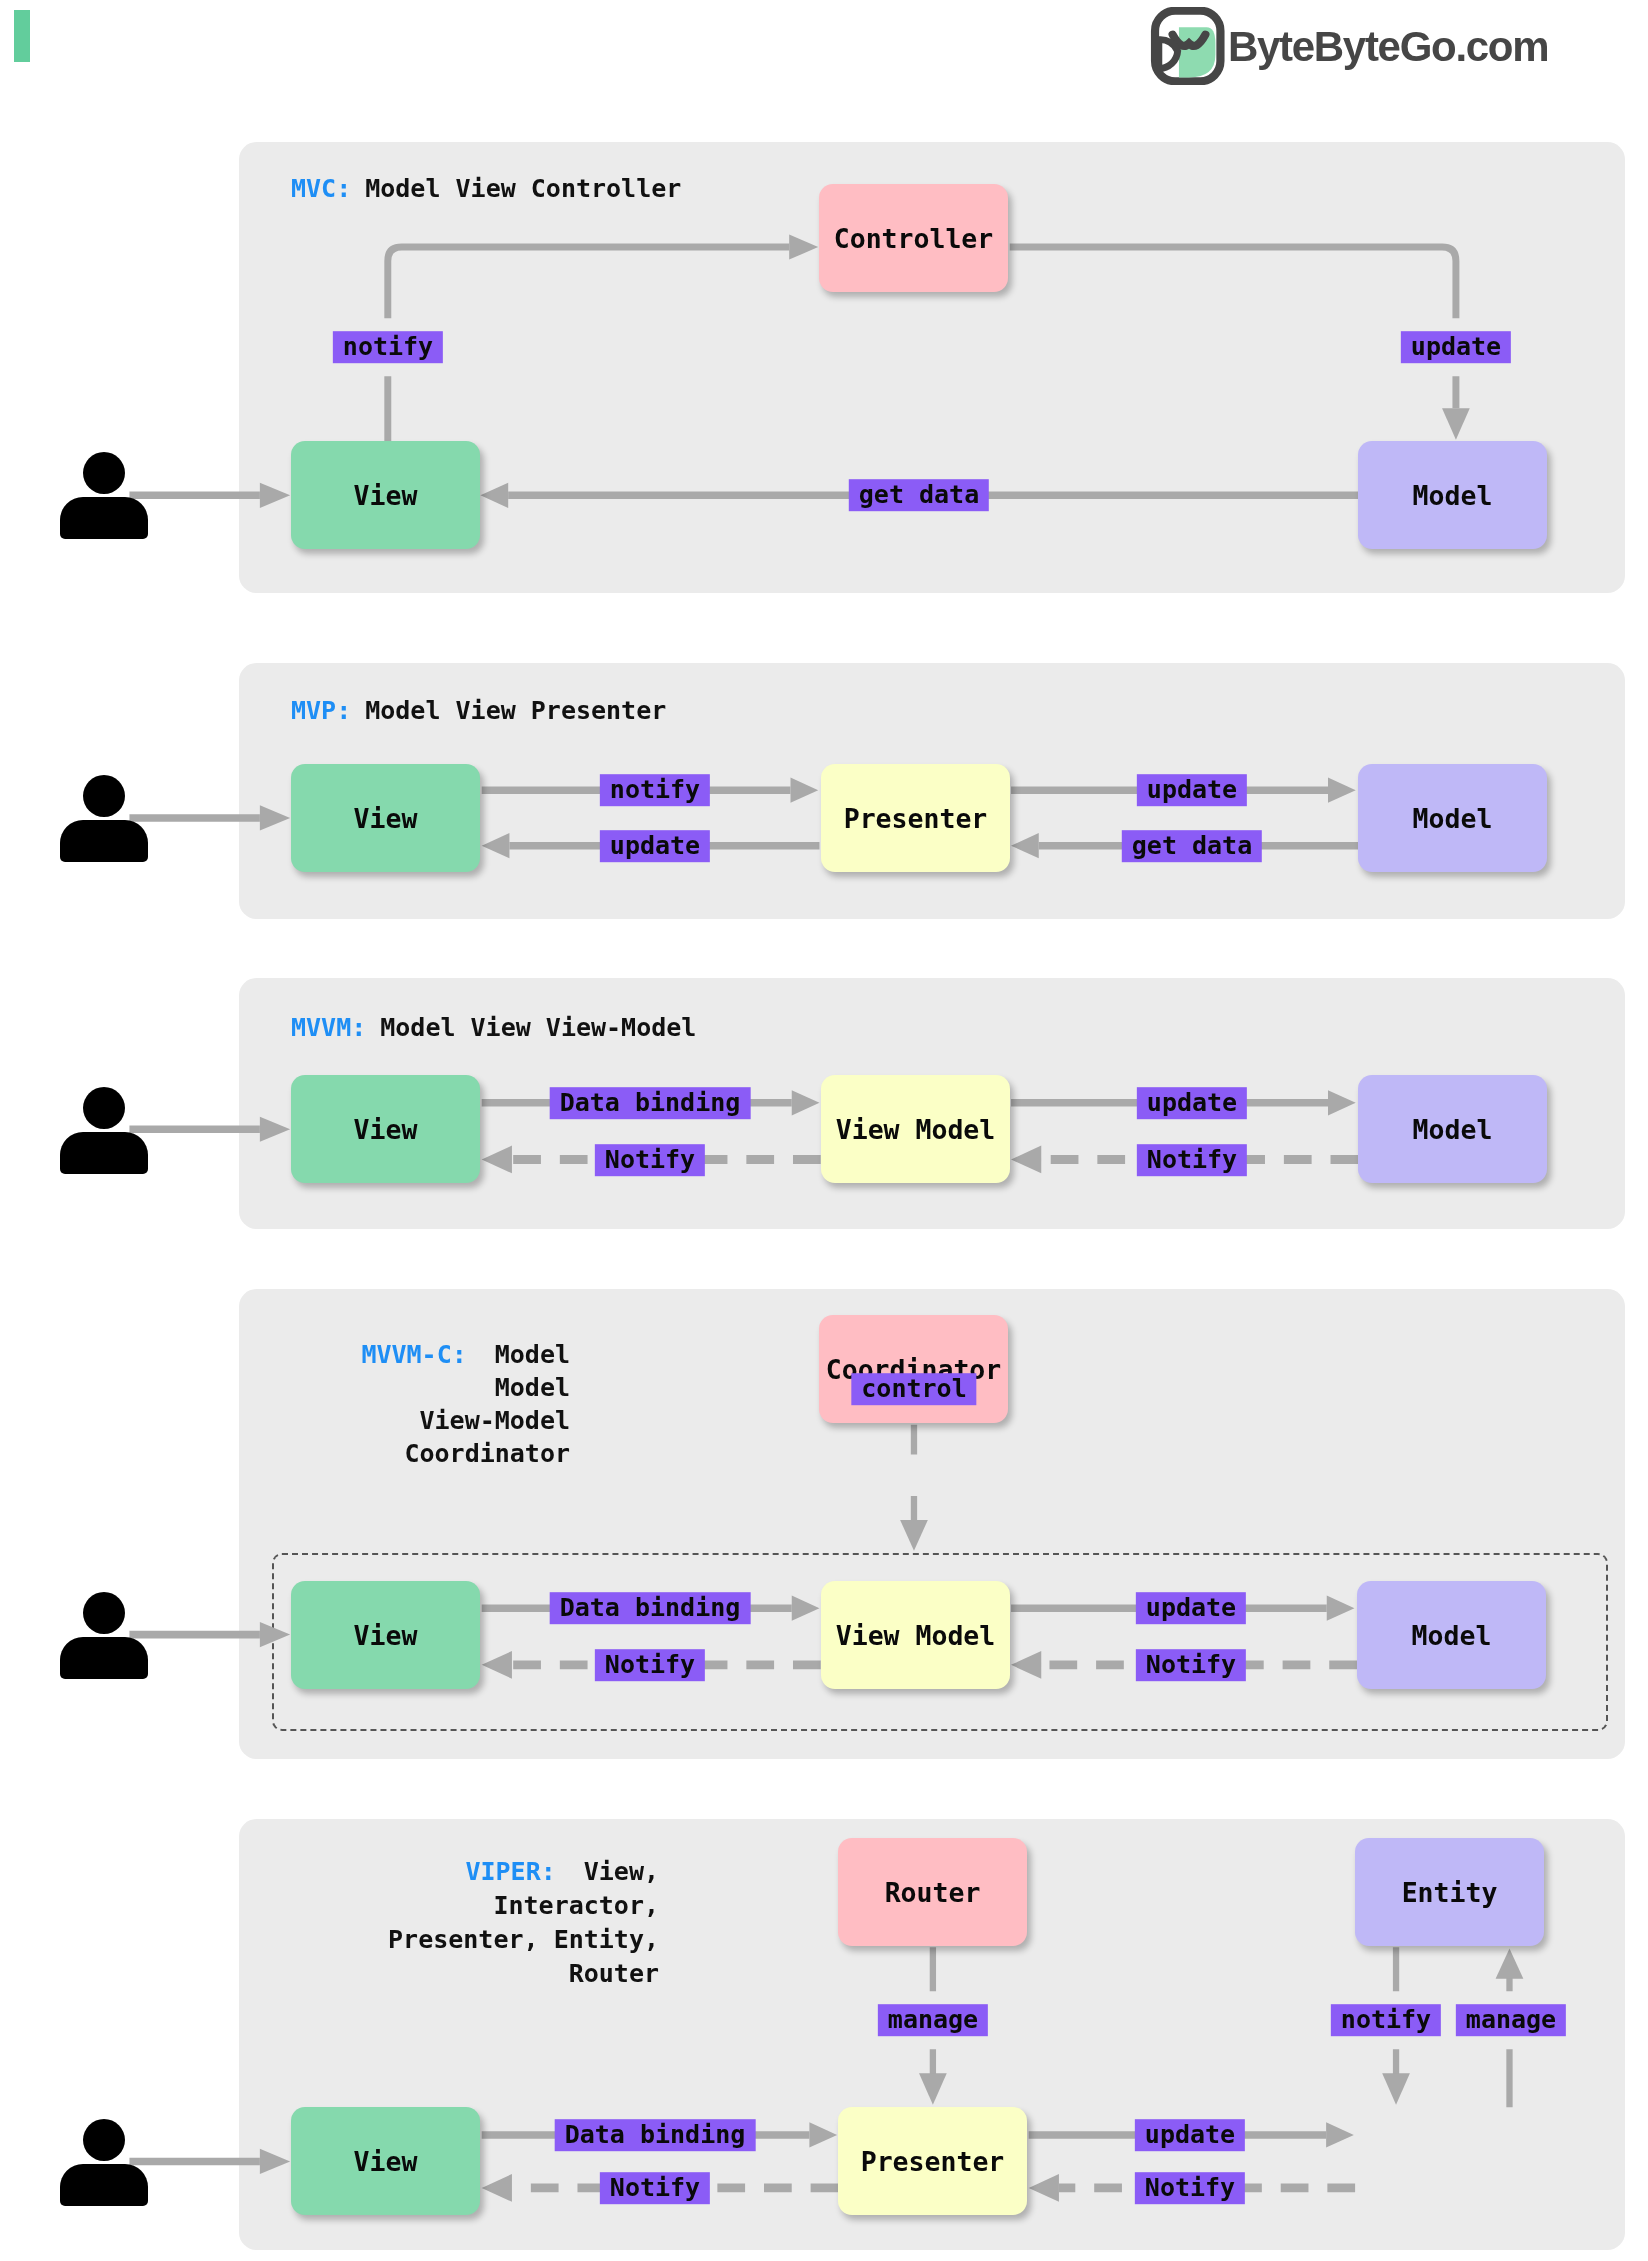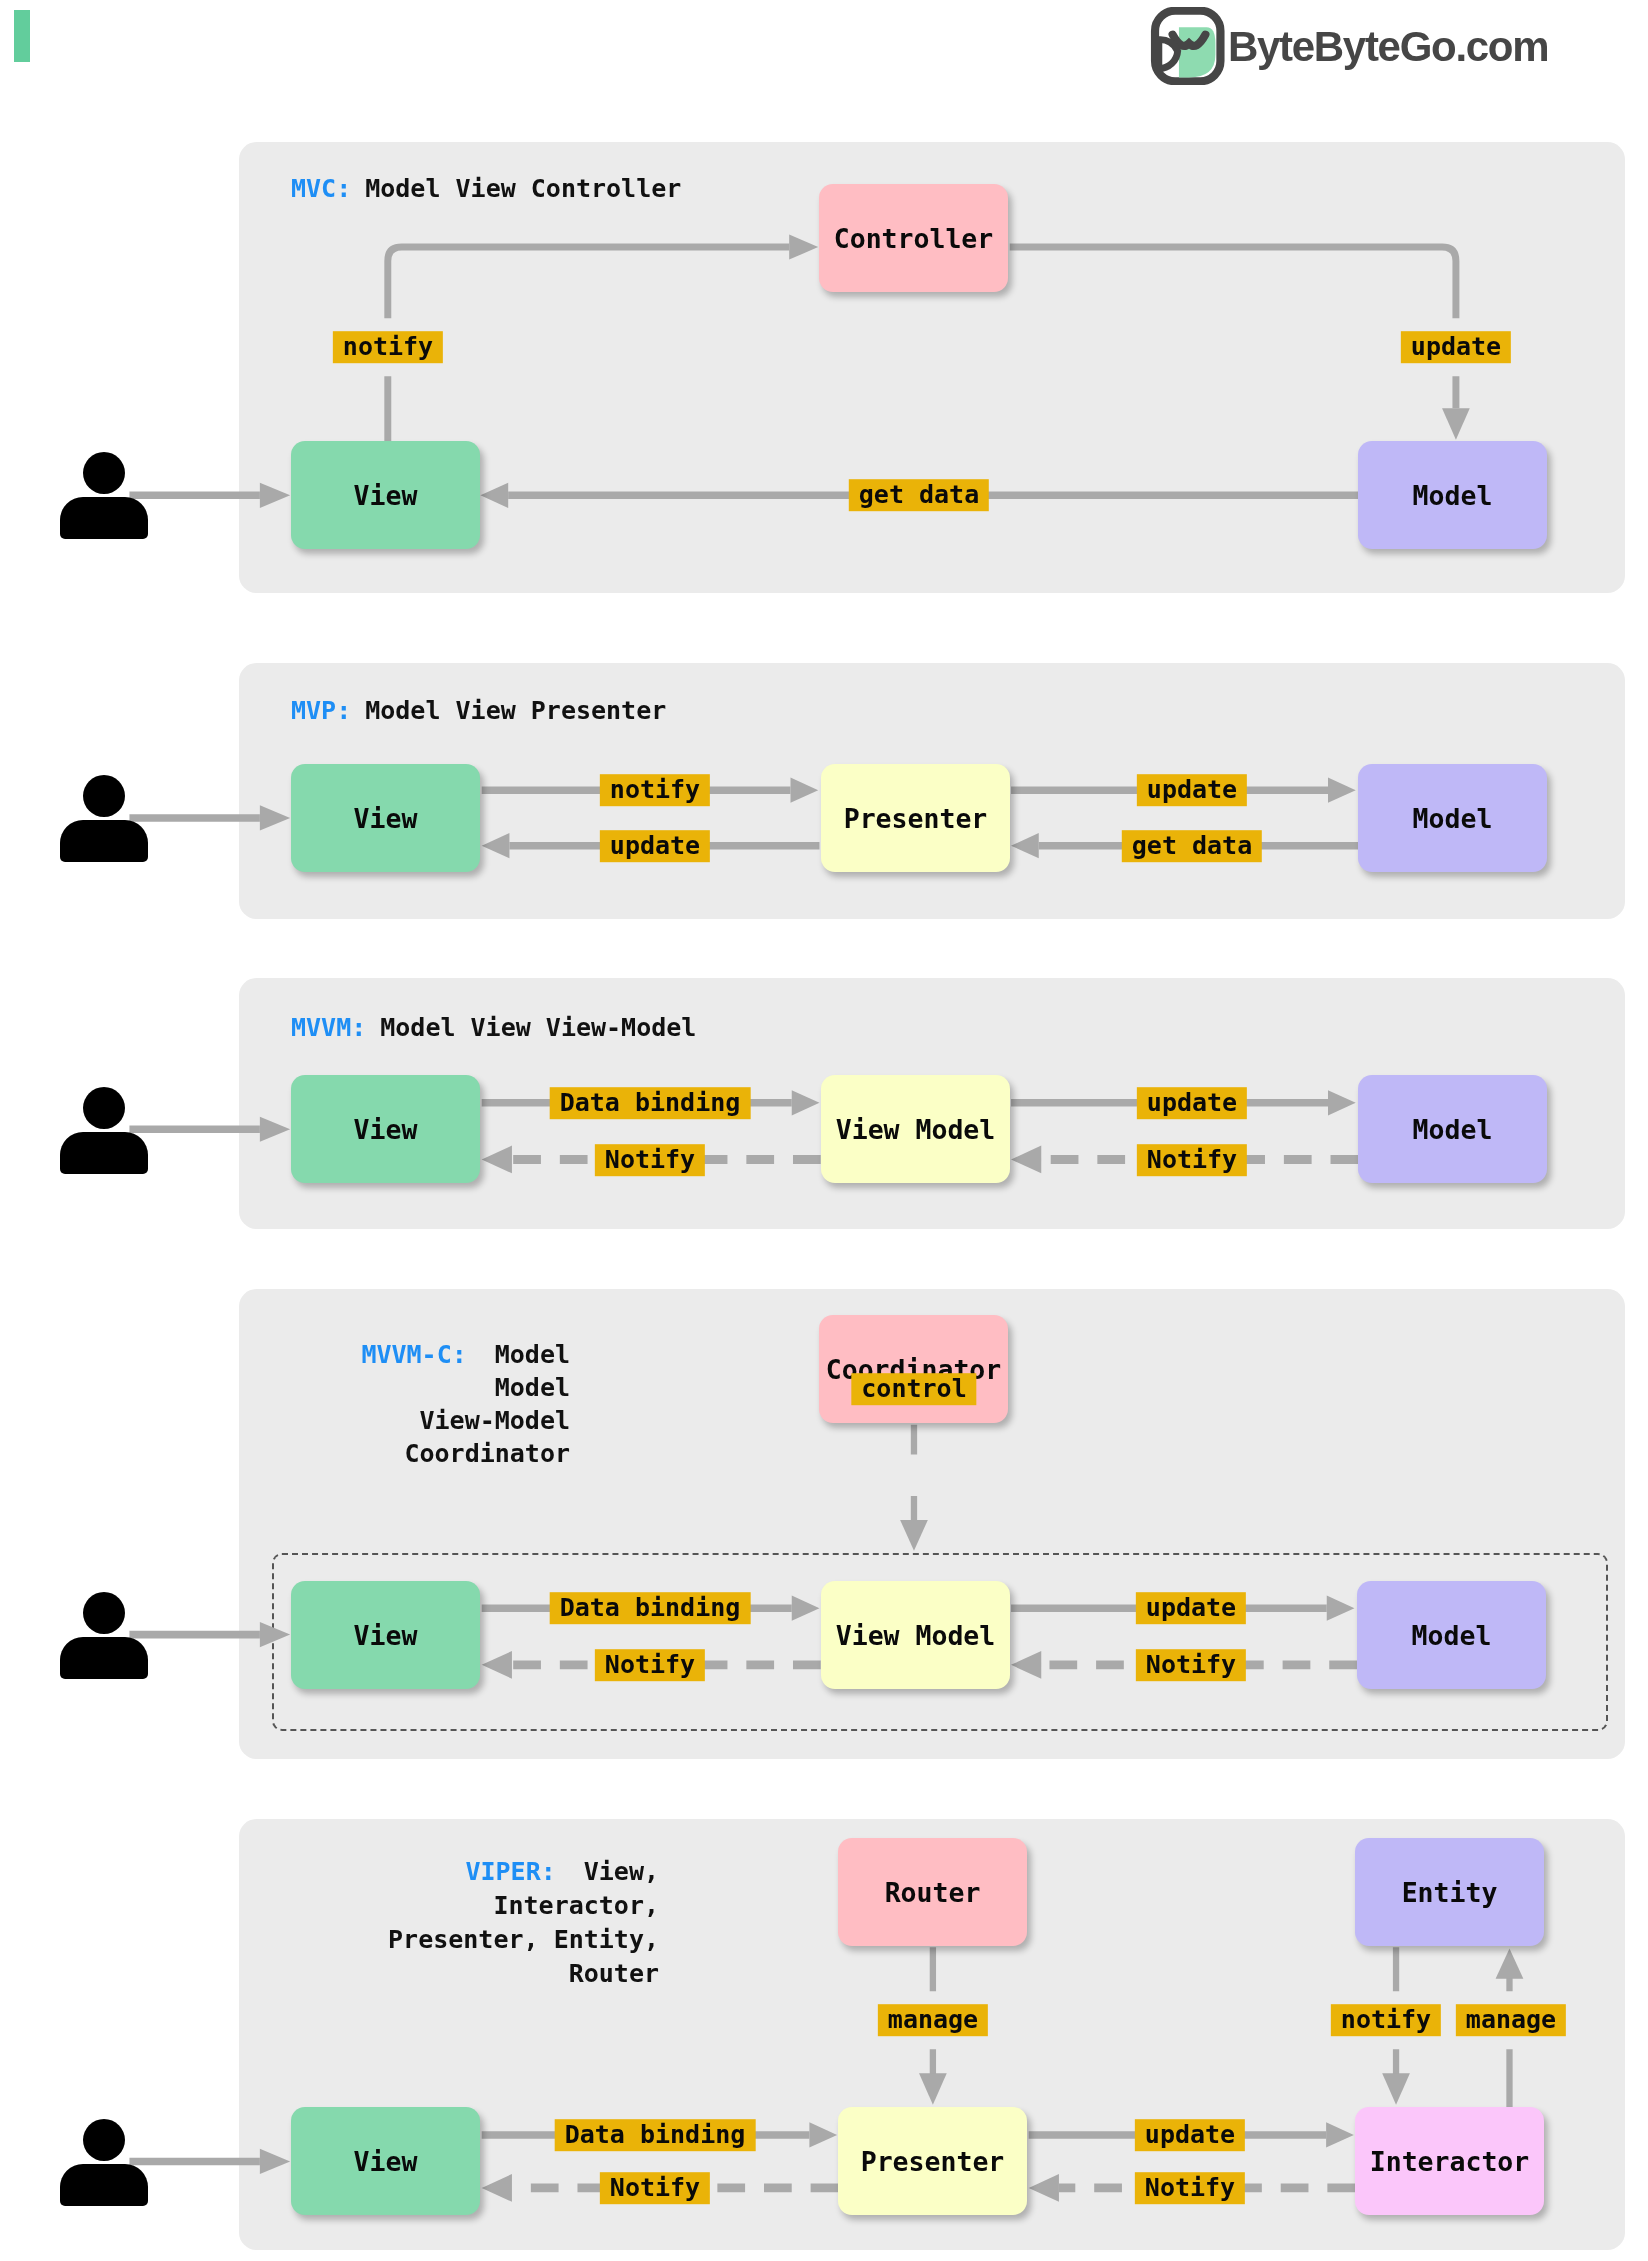--- a/index.html
+++ b/index.html
@@ -24,21 +24,21 @@
   .node{position:absolute;width:189px;height:108px;border-radius:14px;
         display:flex;align-items:center;justify-content:center;
         font-size:26.5px;font-weight:700;color:#0a0a0a;z-index:3;
         box-shadow:3.8px 5px 6.3px rgba(0,0,0,0.25);white-space:nowrap;}
   .c-green{background:#85d9ad;}
   .c-pink{background:#ffbdc3;}
   .c-purple{background:#bfb8f7;}
   .c-yellow{background:#fbffc6;}
   .c-magenta{background:#fbc6fa;}
   
-  .elabel{position:absolute;transform:translate(-50%,-50%);background:#eab308;
+  .elabel{position:absolute;transform:translate(-50%,-50%);background:#8b5cf6;
           padding:1.3px 10px;font-size:25px;font-weight:700;color:#0a0a0a;
           white-space:nowrap;z-index:3;}
   
   .dashed-box{position:absolute;left:272px;top:1553px;width:1332px;height:174px;
               border:2.5px dashed #555;border-radius:10px;z-index:2;}
   
   svg.arrows{position:absolute;left:0;top:0;z-index:2;}
   .ln{stroke:#a9a9a9;fill:none;}
   .hd{fill:#a9a9a9;stroke:none;}
   
@@ -226,21 +226,20 @@
 
   <div class="node c-pink" style="left:819px;top:1315px;">Coordinator</div>
   <div class="node c-green" style="left:291px;top:1581px;">View</div>
   <div class="node c-yellow" style="left:821px;top:1581px;">View Model</div>
   <div class="node c-purple" style="left:1357px;top:1581px;">Model</div>
 
   <div class="node c-pink" style="left:838px;top:1838px;">Router</div>
   <div class="node c-purple" style="left:1355px;top:1838px;">Entity</div>
   <div class="node c-green" style="left:291px;top:2107px;">View</div>
   <div class="node c-yellow" style="left:838px;top:2107px;">Presenter</div>
-  <div class="node c-magenta" style="left:1355px;top:2107px;">Interactor</div>
 
   <div class="elabel" style="left:388px;top:347px;">notify</div>
   <div class="elabel" style="left:1456px;top:347px;">update</div>
   <div class="elabel" style="left:919px;top:495px;">get data</div>
 
   <div class="elabel" style="left:655px;top:790px;">notify</div>
   <div class="elabel" style="left:1192px;top:790px;">update</div>
   <div class="elabel" style="left:655px;top:846px;">update</div>
   <div class="elabel" style="left:1192px;top:846px;">get data</div>
 

